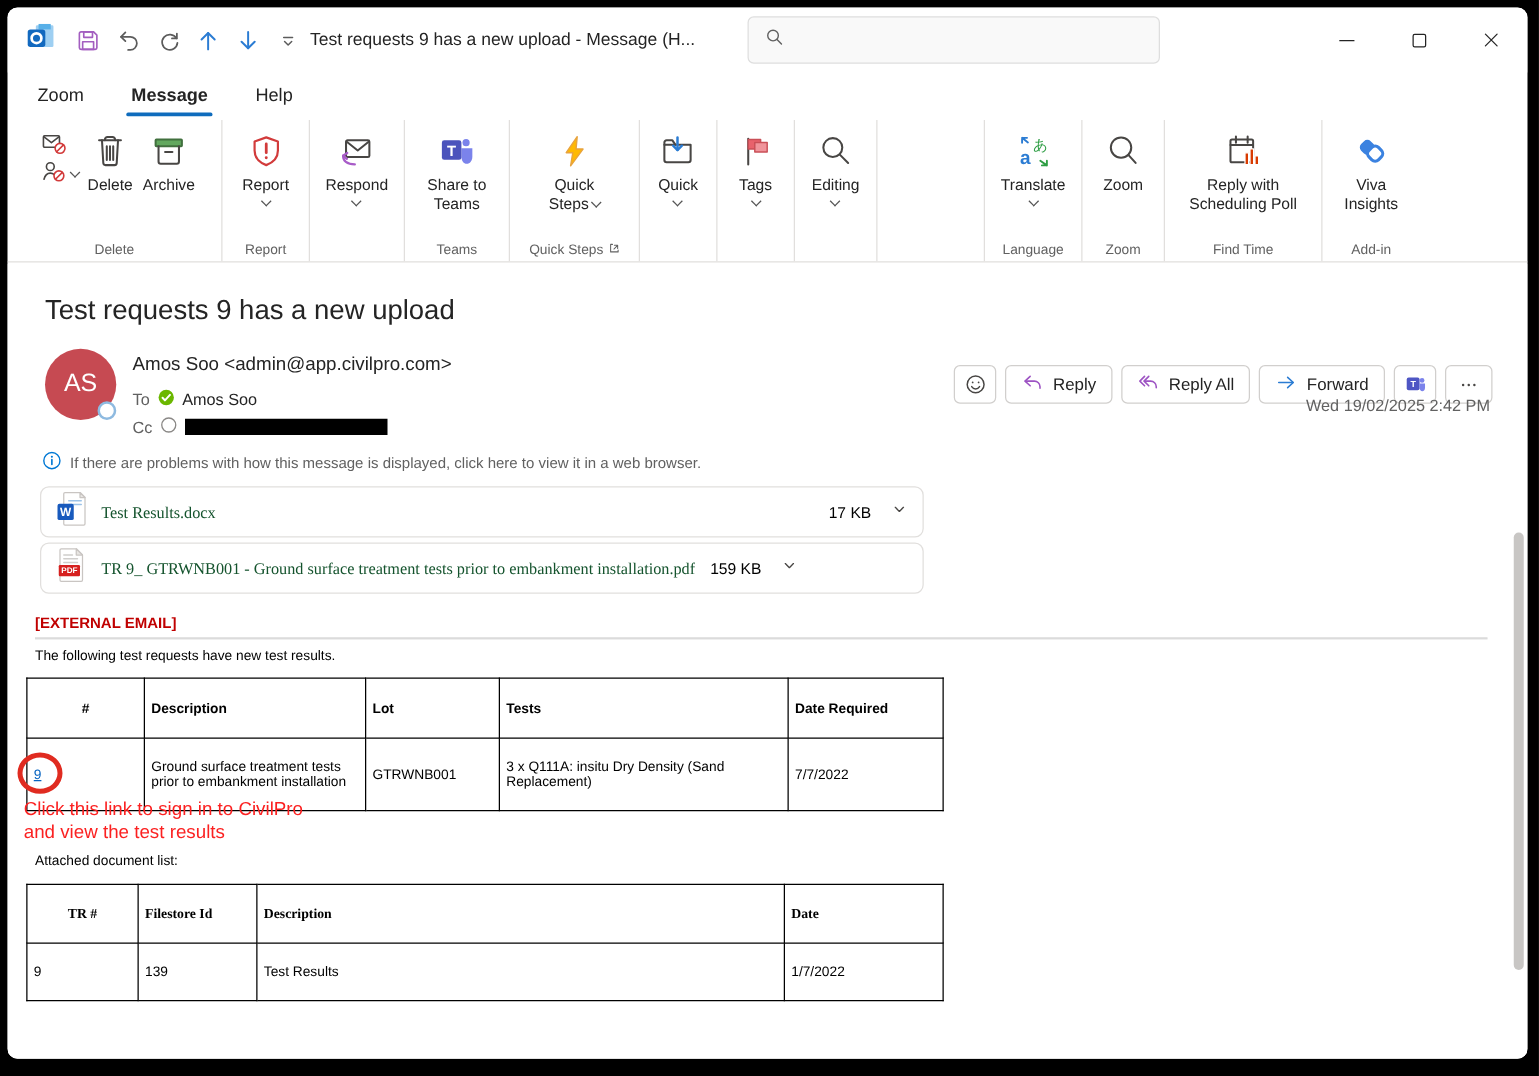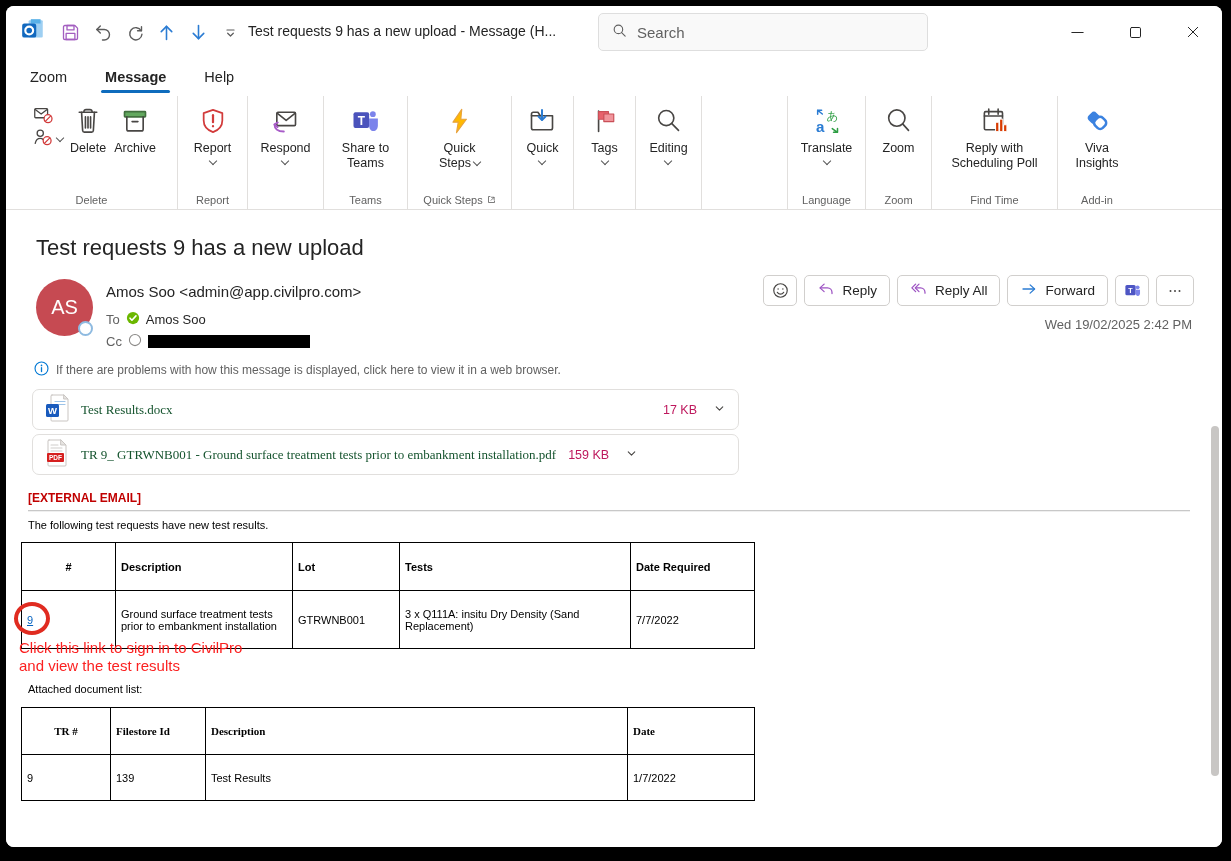--- a/index.html
+++ b/index.html
@@ -37,36 +37,36 @@
   .chev { width:6px; height:6px; border-right:1.3px solid #555; border-bottom:1.3px solid #555; transform:rotate(45deg); display:inline-block; margin-top:2px; }
   .chev.inline { margin-left:3px; margin-bottom:2px; }
   .smallstack { display:flex; flex-direction:column; justify-content:space-between; padding:4px 2px 10px 8px; }
   .sbtn { display:flex; align-items:center; gap:3px; }
   .ribbon-collapse { position:absolute; right:14px; top:182px; }
 
   
   .content { position:absolute; left:0; top:205px; width:100%; height:636px; background:#fff; }
   .subject { position:absolute; left:30px; top:24px; font-size:22px; color:#242424; }
   .reply-row { position:absolute; top:64px; right:28px; display:flex; gap:7px; align-items:center; }
-  .pill { height:31px; border:1px solid #d1cfcd; border-radius:5px; background:#fff; display:flex; align-items:center; justify-content:center; gap:7px; padding:0 12px; font-size:13.5px; color:#242424; }
+  .pill { height:31px; border:1px solid #d1cfcd; border-radius:5px; background:#fff; display:flex; align-items:center; justify-content:center; gap:7px; padding:0 12px; font-size:13.5px; color:#242424;margin-top:17px; }
   .pill.iconic { width:34px; padding:0; }
   .msg-date { position:absolute; top:106px; right:30px; font-size:13px; color:#616161; }
   .avatar { position:absolute; left:30px; top:68px; width:57px; height:57px; border-radius:50%; background:#c64a52; color:#fff; font-size:20px; display:flex; align-items:center; justify-content:center; }
   .presence-ring { position:absolute; left:72px; top:110px; width:15px; height:15px; border-radius:50%; background:#fff; border:2px solid #8ebae0; }
   .from-line { position:absolute; left:100px; top:72px; font-size:15px; color:#242424; }
   .to-line { position:absolute; left:100px; top:100px; display:flex; align-items:center; gap:6px; font-size:13px; }
   .cc-line { position:absolute; left:100px; top:122px; display:flex; align-items:center; gap:6px; font-size:13px; }
   .recip-label { color:#616161; }
   .recip-name { color:#242424; }
   .redaction { width:162px; height:13px; background:#000; }
   .infobar { position:absolute; left:28px; top:150px; display:flex; align-items:center; gap:7px; font-size:12px; color:#616161; }
   .attachment { position:absolute; left:26px; width:707px; height:41px; border:1px solid #e1dfdd; border-radius:7px; display:flex; align-items:center; padding:0 12px; gap:12px; }
   .att-name { font-size:13px; color:#14532d; flex:1; white-space:nowrap; overflow:hidden;font-family:Liberation Serif, serif; }
   .att-name.long { flex:0 0 auto; }
-  .att-size { font-size:12.5px; color:#be185d; white-space:nowrap; }
+  .att-size { font-size:12.5px; color:#000000; white-space:nowrap; }
   .att-chev { margin-left:4px; }
 
   
   .external { position:absolute; left:22px; top:280px; font-size:12px; font-weight:700; color:#c00000; }
   .ext-rule { position:absolute; left:22px; top:299px; width:1162px; height:2px; border-top:1px solid #c8c8c8; border-bottom:1px solid #efefef; }
   .intro { position:absolute; left:22px; top:308px; font-size:11px; color:#000; }
   table.mailtbl { position:absolute; border-collapse:collapse; table-layout:fixed; }
   table.mailtbl td, table.mailtbl th { border:1px solid #000; font-size:11px; color:#000; padding:3px 5px; vertical-align:middle; text-align:left; word-wrap:break-word; }
   .t1 { left:15px; top:331px; width:733px; }
   .t1 th { height:48px; font-weight:700; }
@@ -141,21 +141,20 @@
       </span>
     </div>
     <span class="title-text">Test requests 9 has a new upload  -  Message (H...</span>
     <div class="searchbox">
       <span>
         <svg width="17" height="17" viewBox="0 0 24 24" fill="none" stroke="#616161" stroke-width="1.6">
             <circle cx="10.5" cy="10.5" r="6"></circle>
             <path d="M15 15l5 5"></path>
           </svg>
       </span>
-      <input placeholder="Search" style="">
     </div>
     <div class="win-controls">
       <span class="win-btn">
         <svg width="17" height="17" viewBox="0 0 24 24" stroke="#242424" stroke-width="1.4" fill="none">
             <path d="M4 12h16"></path>
           </svg>
       </span>
       <span class="win-btn">
         <svg width="15" height="15" viewBox="0 0 24 24" stroke="#242424" stroke-width="1.6" fill="none">
             <rect x="4" y="4" width="16" height="16" rx="2"></rect>

